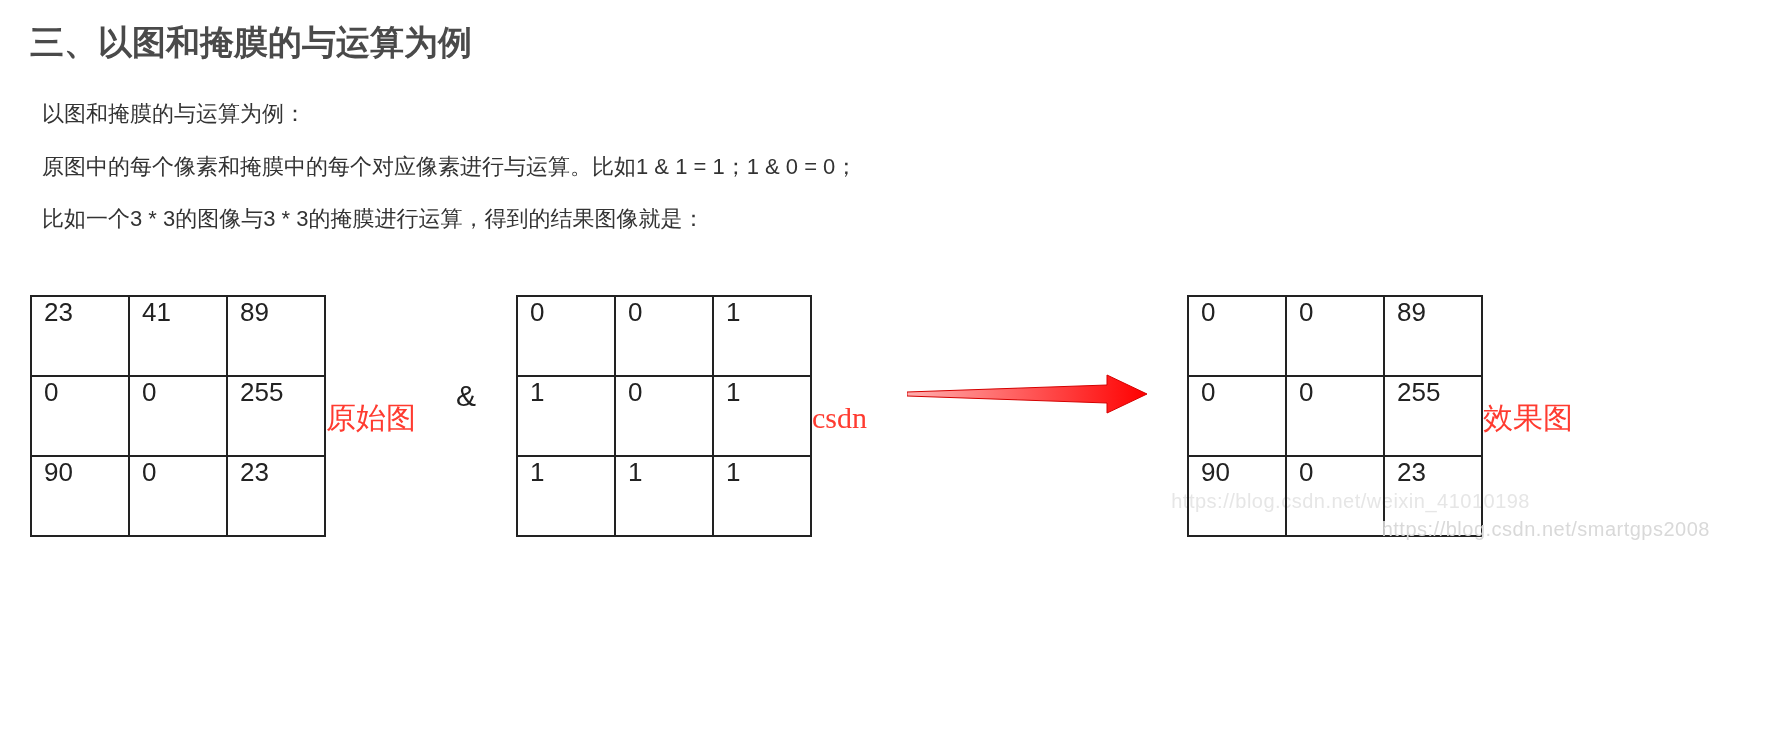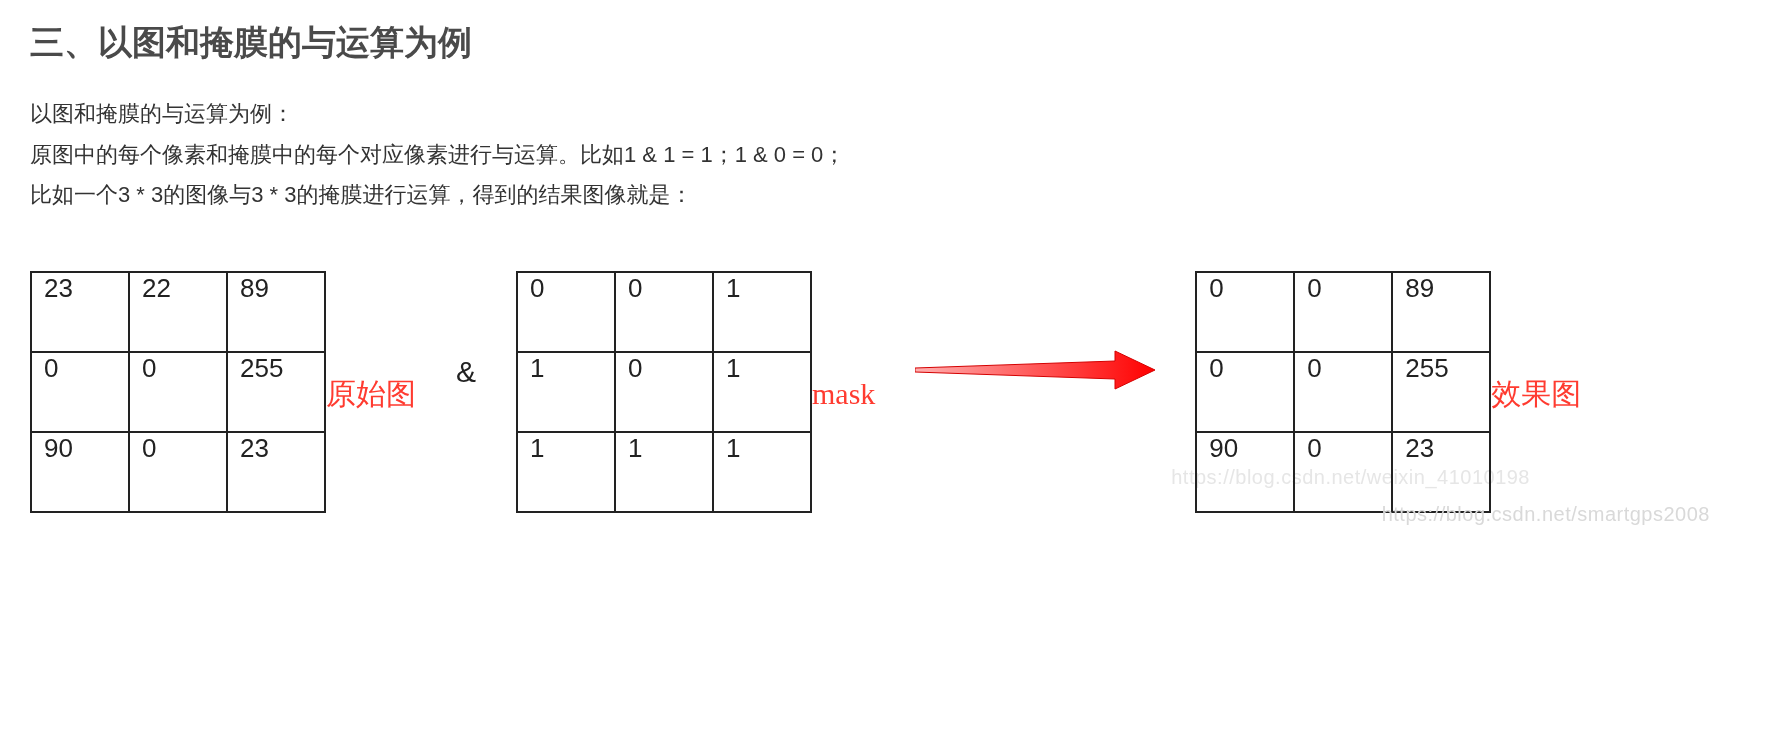--- a/index.html
+++ b/index.html
@@ -14,21 +14,21 @@
     h2.section-title {
       font-size: 34px;
       font-weight: bold;
       color: #4a4a4a;
       margin: 0 0 28px 0;
     }
     p.desc {
       font-size: 22px;
       color: #333;
       line-height: 1.85;
-      margin: 0;
+      margin: 12px;
     }
     .diagram-row {
       display: flex;
       align-items: center;
       margin-top: 55px;
       gap: 40px;
     }
     .matrix-block {
       display: flex;
       flex-direction: row;
@@ -57,21 +57,21 @@
       font-size: 30px;
       color: #222;
       padding-bottom: 40px;
     }
     .arrow-box {
       padding-bottom: 40px;
     }
     .watermark {
       position: absolute;
       right: 70px;
-      bottom: 7px;
+      bottom: 16px;
       color: #d9d9d9;
       font-size: 20px;
       font-family: Arial, sans-serif;
       letter-spacing: 0.5px;
       pointer-events: none;
     }
     .watermark2 {
       position: absolute;
       right: 250px;
       bottom: 44px;
@@ -92,21 +92,21 @@
 <p class="desc">原图中的每个像素和掩膜中的每个对应像素进行与运算。比如1 &amp; 1 = 1；1 &amp; 0 = 0；</p>
 <p class="desc">比如一个3 * 3的图像与3 * 3的掩膜进行运算，得到的结果图像就是：</p>
 
 <div class="diagram-row">
 
   <div class="matrix-block">
     <table class="matrix">
       <tbody>
           <tr>
             <td>23</td>
-            <td>22</td>
+            <td>41</td>
             <td>89</td>
           </tr>
       <tr>
             <td>0</td>
             <td>0</td>
             <td>255</td>
           </tr>
       <tr>
             <td>90</td>
             <td>0</td>
@@ -132,21 +132,21 @@
             <td>0</td>
             <td>1</td>
           </tr>
       <tr>
             <td>1</td>
             <td>1</td>
             <td>1</td>
           </tr>
     </tbody>
       </table>
-    <div class="caption">mask</div>
+    <div class="caption">csdn</div>
   </div>
 
   <div class="arrow-box">
     <svg width="240" height="48" viewBox="0 0 240 48">
       <defs>
         <linearGradient id="arrgrad" x1="0" x2="1" y1="0" y2="0">
           <stop offset="0%" stop-color="#ffb0b0"></stop>
           <stop offset="100%" stop-color="#ff0000"></stop>
         </linearGradient>
       </defs>

